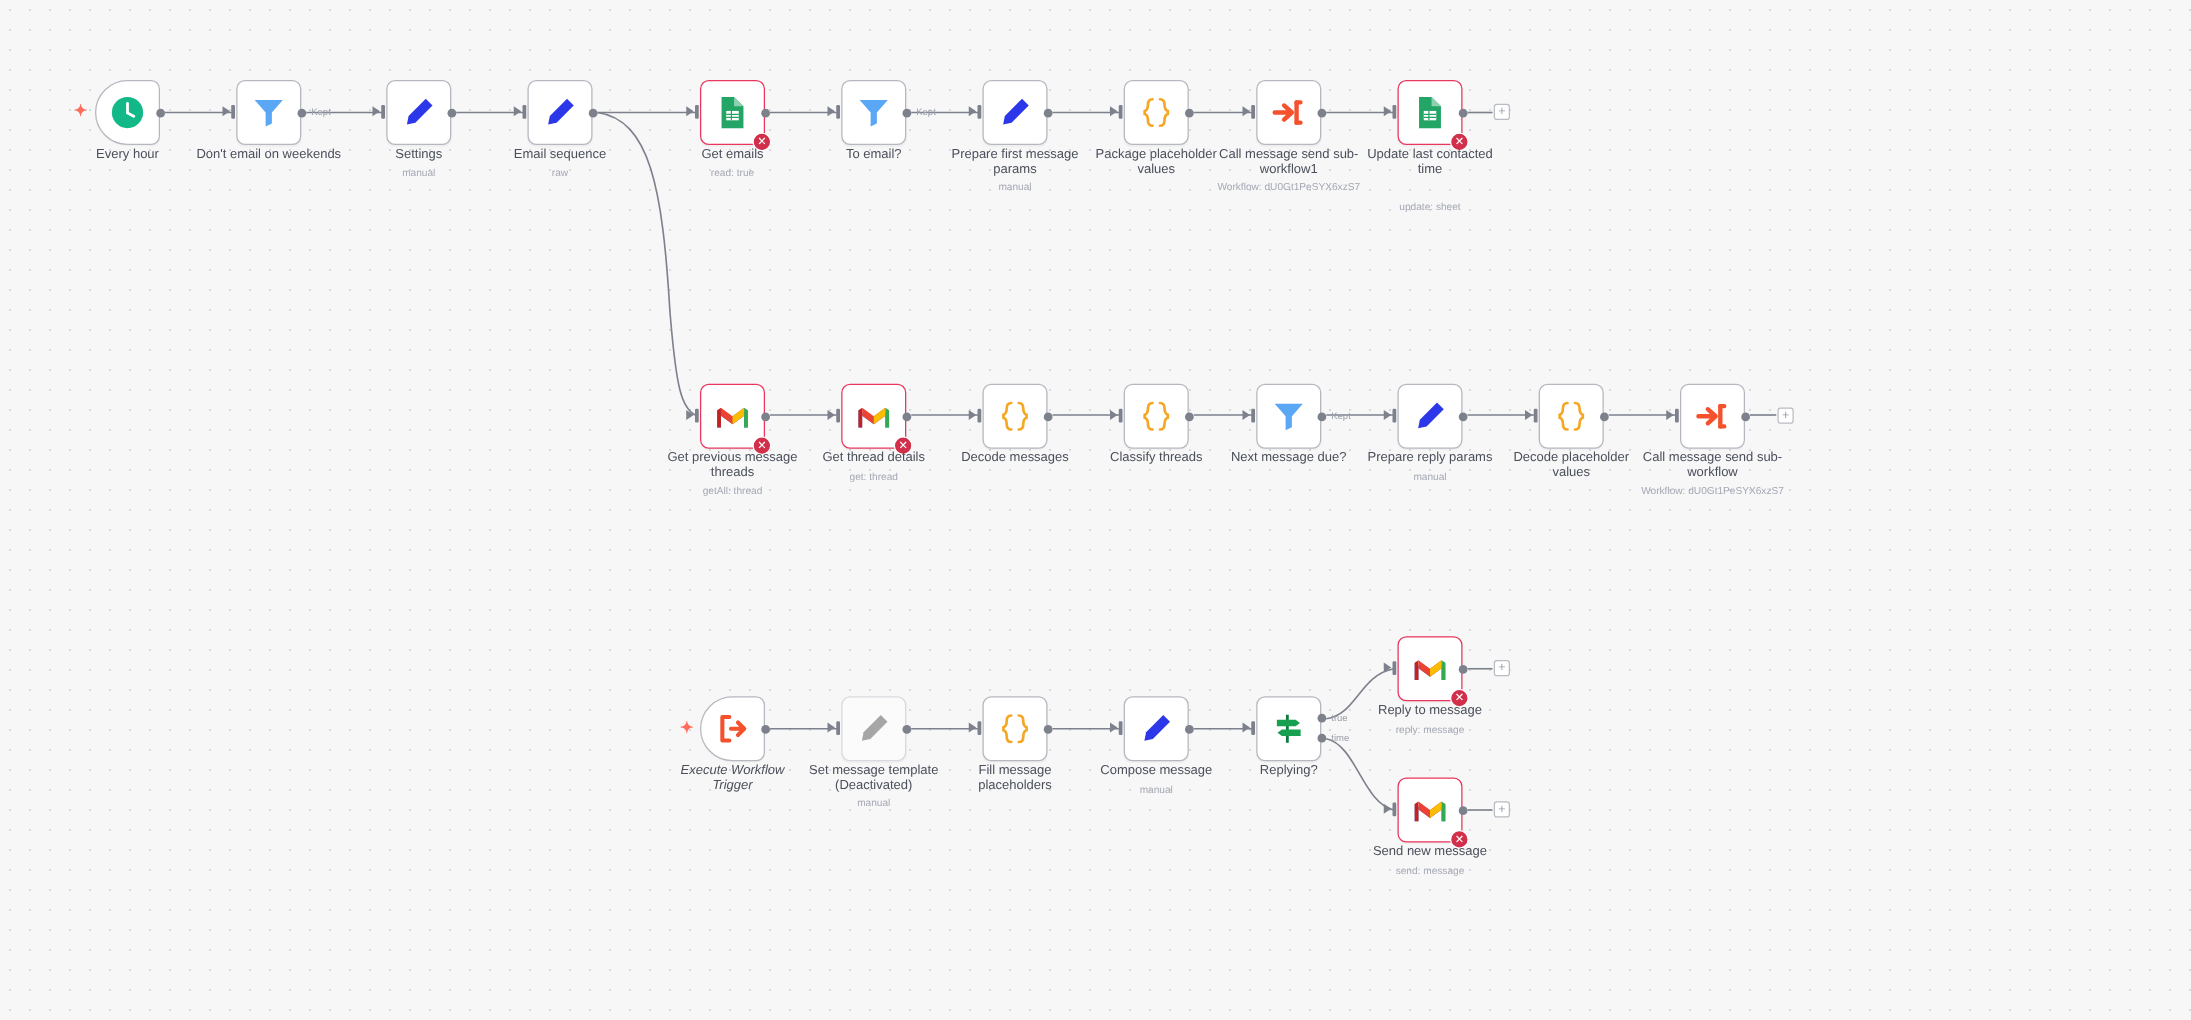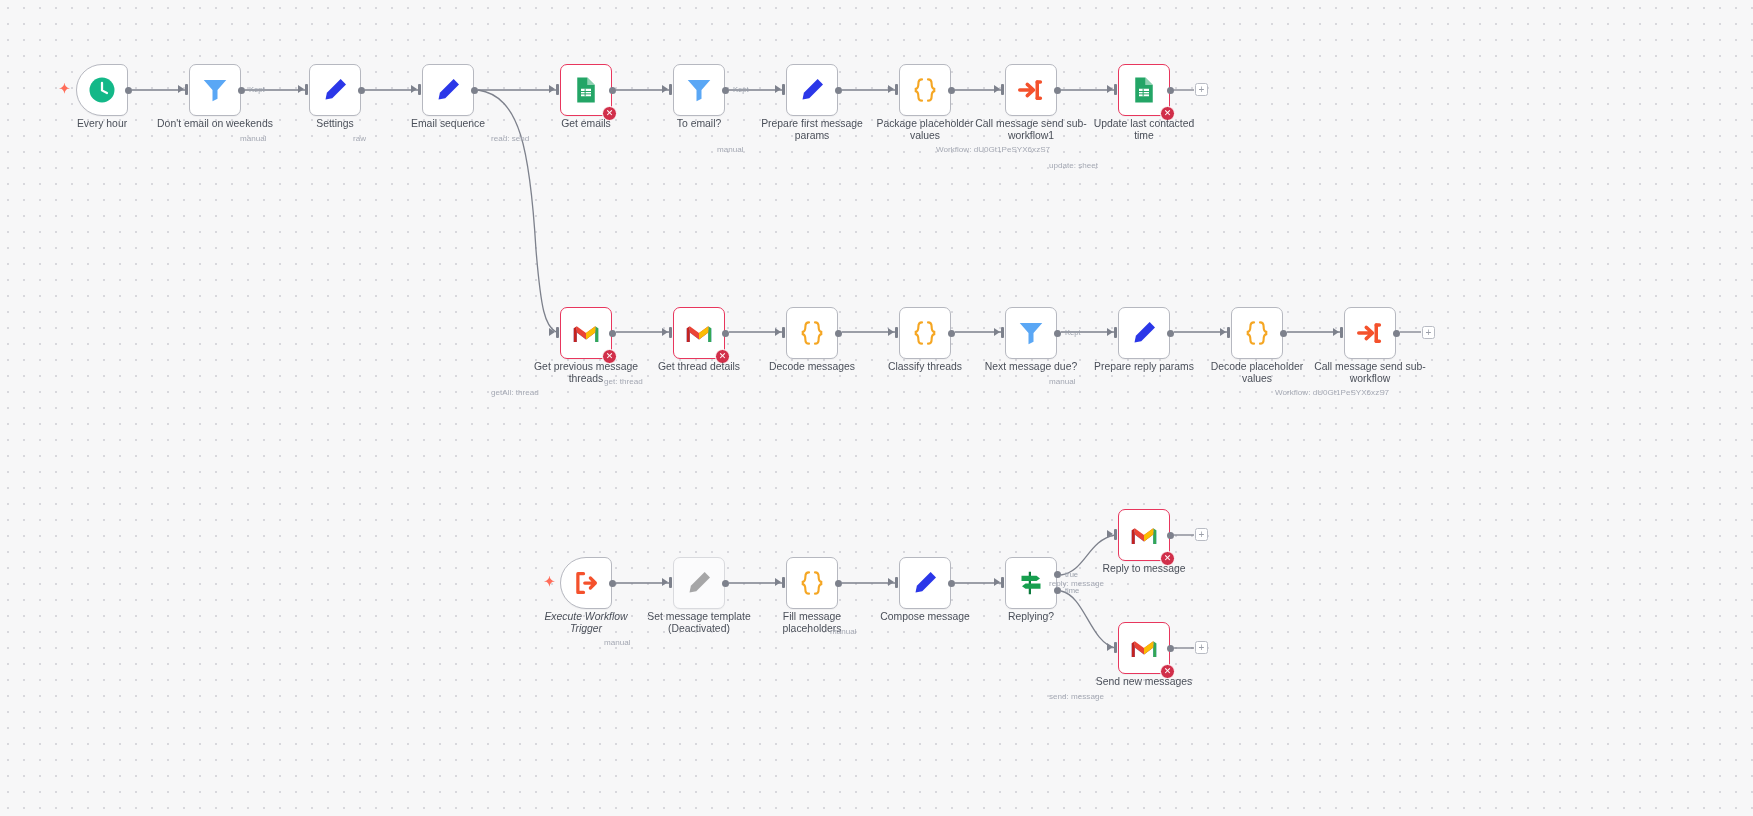--- a/index.html
+++ b/index.html
@@ -67,20 +67,21 @@
     font-size: 10.4px;
     line-height: 11.5px;
     color: #4a4f59;
     white-space: pre-line;
   }
   .sub {
     position: absolute;
     left: 50%;
     transform: translateX(-50%);
     width: 190px;
+    text-align: center;
     font-size: 8.1px;
     line-height: 9px;
     color: #a4a8b3;
     white-space: nowrap;
   }
   
   .port-out {
     position: absolute;
     width: 7px; height: 7px; border-radius: 50%;
     background: #7d818c;
@@ -226,21 +227,21 @@
       <svg class="glyph" viewBox="0 0 24 24">
         <path d="M5 2h8l6 6v14H5z" fill="#23a566"></path>
         <path d="M13 2l6 6h-6z" fill="#8ed1b1"></path>
         <rect x="8" y="11" width="8" height="6" fill="#fff"></rect>
         <path d="M8 13.2h8M8 15.1h8M11.3 11v6" stroke="#23a566" stroke-width="0.8"></path>
       </svg>
       <div class="err-badge">✕</div>
     </div>
     <div class="port-out" style="left:49px; top:23px;"></div>
     <div class="lbl">Get emails</div>
-    <div class="sub" style="top:70px;">read: send</div>
+    <div class="sub" style="top:70px;">read: true</div>
   </div>
 
   <div class="node" style="left:673px; top:64px;">
     <div class="arrow-in" style="left:-11px; top:21px;"></div>
     <div class="port-in" style="left:-4px; top:20px;"></div>
     <div class="box">
       <svg class="glyph" viewBox="0 0 24 24">
         <path d="M3 4h18l-7 8v7l-4 2v-9z" fill="#5aa7f5"></path>
       </svg>
     </div>
@@ -533,19 +534,19 @@
       <svg class="glyph" viewBox="0 0 24 18">
         <path d="M2.2 16.2V5.1L12 12l9.8-6.9v11.1h-2.4V8.6L12 14.1 4.6 8.6v7.6z" fill="#4285f4"></path>
         <path d="M2.2 16.2V5.1l2.4-1.6v12.7z" fill="#c5221f"></path>
         <path d="M19.4 16.2V3.5l2.4 1.6v11.1z" fill="#34a853"></path>
         <path d="M4.6 3.5L12 9l7.4-5.5v5.1L12 14.1 4.6 8.6z" fill="#ea4335"></path>
         <path d="M12 9l7.4-5.5v5.1L12 14.1z" fill="#fbbc04"></path>
       </svg>
       <div class="err-badge">✕</div>
     </div>
     <div class="port-out" style="left:49px; top:23px;"></div>
-    <div class="lbl">Send new messages</div>
+    <div class="lbl">Send new message</div>
     <div class="sub" style="top:70px;">send: message</div>
   </div>
 
   <div class="plus-stub" style="left:1195px; top:641px;">+</div>
 
 </div>
 
 </body></html>

